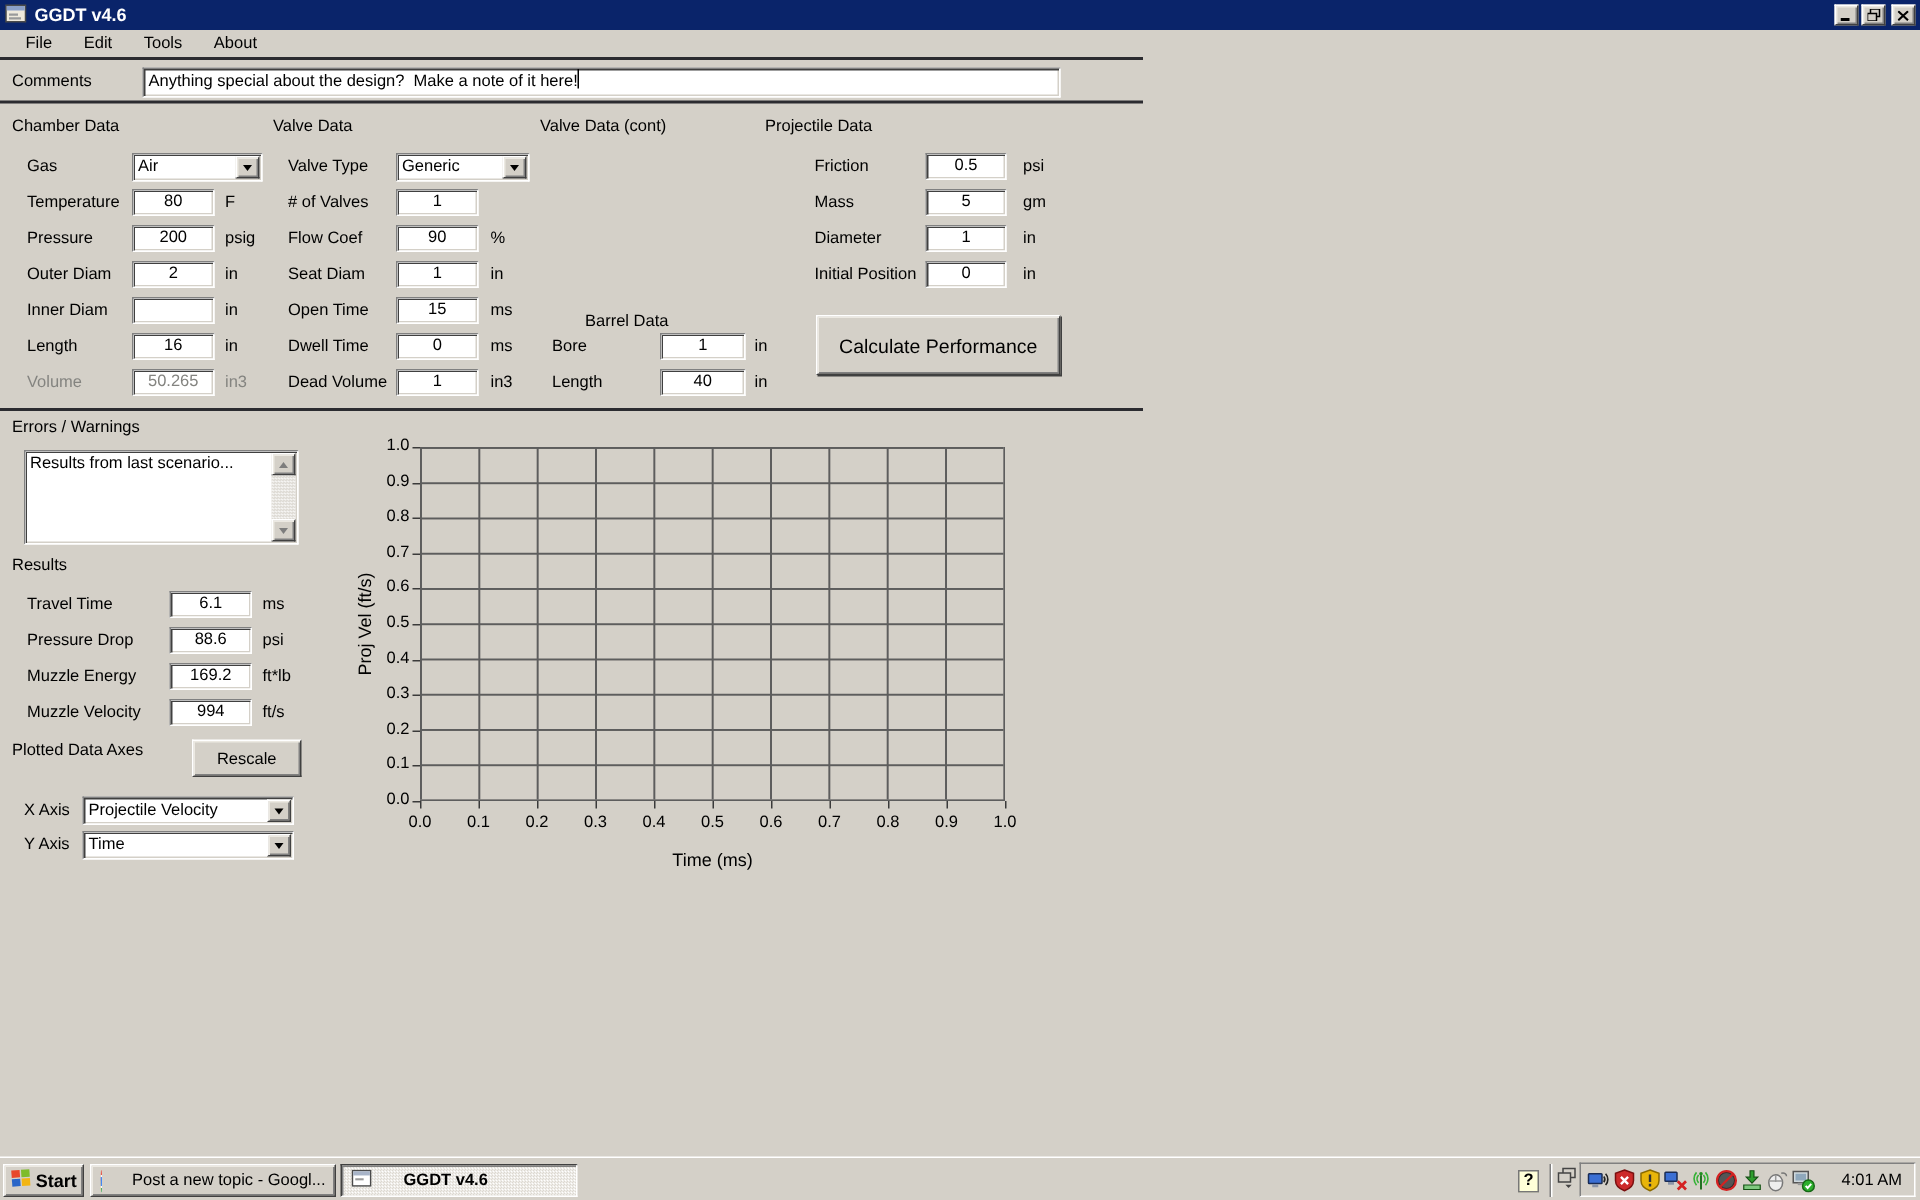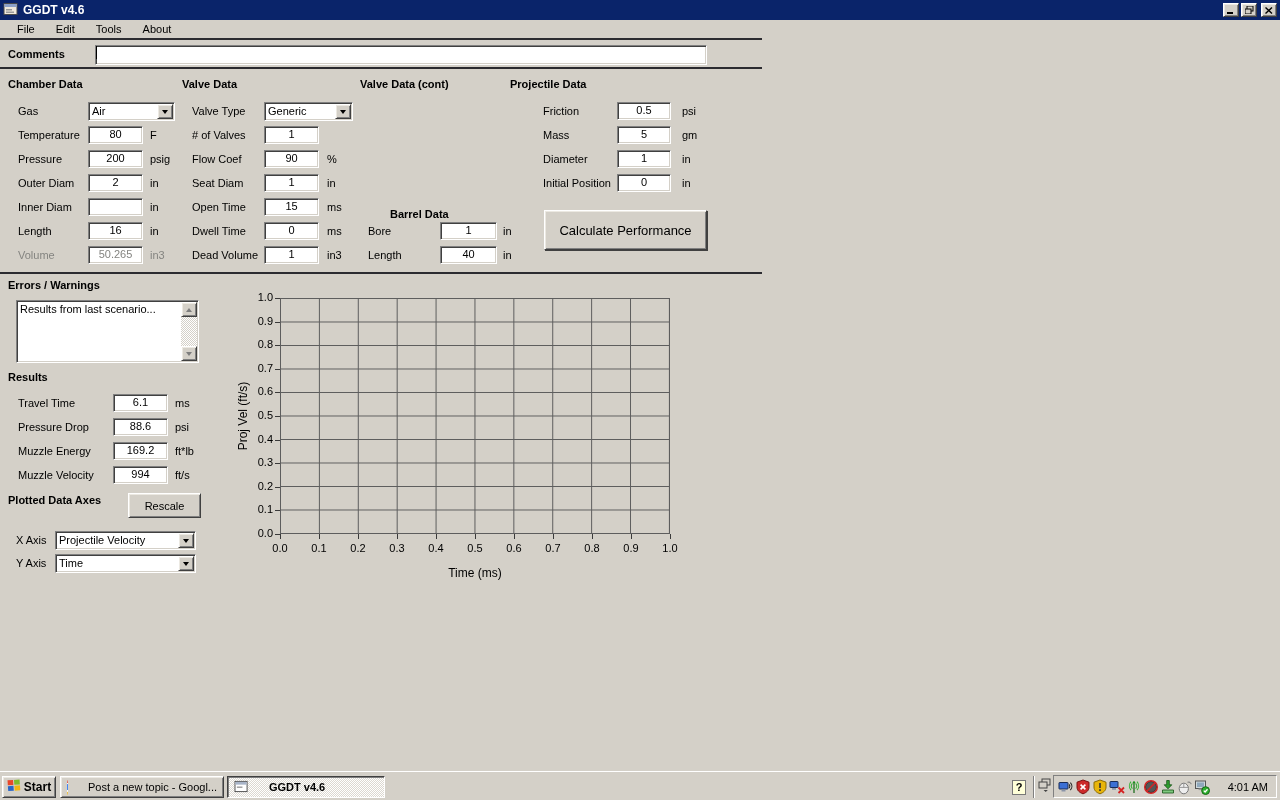--- a/index.html
+++ b/index.html
@@ -33,21 +33,21 @@
 
   
   #menubar { position:absolute; left:4px; top:20px; width:1280px; height:18px; padding-left:4px; }
   .menuitem { display:inline-block; padding:3px 9px; }
 
   .hline { position:absolute; left:0; width:762px; height:2px; background:#2b2b30; }
 
   
   .lbl { position:absolute; line-height:18px; white-space:nowrap; }
   .unit { position:absolute; line-height:18px; }
-  .hdr { position:absolute; font-weight:bold; white-space:nowrap; }
+  .hdr { position:absolute; font-weight:normal; white-space:nowrap; }
   .row { position:absolute; left:0; right:0; height:19px; }
   .tb  { position:absolute; height:18px; }
   .tb .val { display:block; text-align:center; line-height:15px; }
   .combo { position:absolute; height:19px; }
   .combo .val { display:block; line-height:16px; padding-left:3px; }
   .combo .cbtn { position:absolute; right:1px; top:1px; bottom:1px; width:16px;
     display:flex; align-items:center; justify-content:center; }
   .arrow-down { width:0; height:0; border:3px solid transparent; border-top:4px solid #000; margin-top:3px; }
   .disabled .lbl, .disabled .unit { color:#848480; }
   .disabled .tb .val { color:#848480; }
@@ -165,21 +165,21 @@
   <span class="menuitem">File</span>
   <span class="menuitem">Edit</span>
   <span class="menuitem">Tools</span>
   <span class="menuitem">About</span>
 </div>
 
 <div class="hline" style="top:38px"></div>
 
 <div class="hdr" style="left:8px; top:48px;">Comments</div>
 <div class="tb sunken" id="comments-field">
-  <span class="caret"></span>
+  <span class="val">Anything special about the design?  Make a note of it here!</span><span class="caret"></span>
 </div>
 
 <div class="hline" style="top:67px"></div>
 
 <div class="hdr" style="left:8px;   top:78px;">Chamber Data</div>
 <div class="hdr" style="left:182px; top:78px;">Valve Data</div>
 <div class="hdr" style="left:360px; top:78px;">Valve Data (cont)</div>
 <div class="hdr" style="left:510px; top:78px;">Projectile Data</div>
 <div class="hdr" style="left:360px; top:208px;margin-left:30px;">Barrel Data</div>
 

